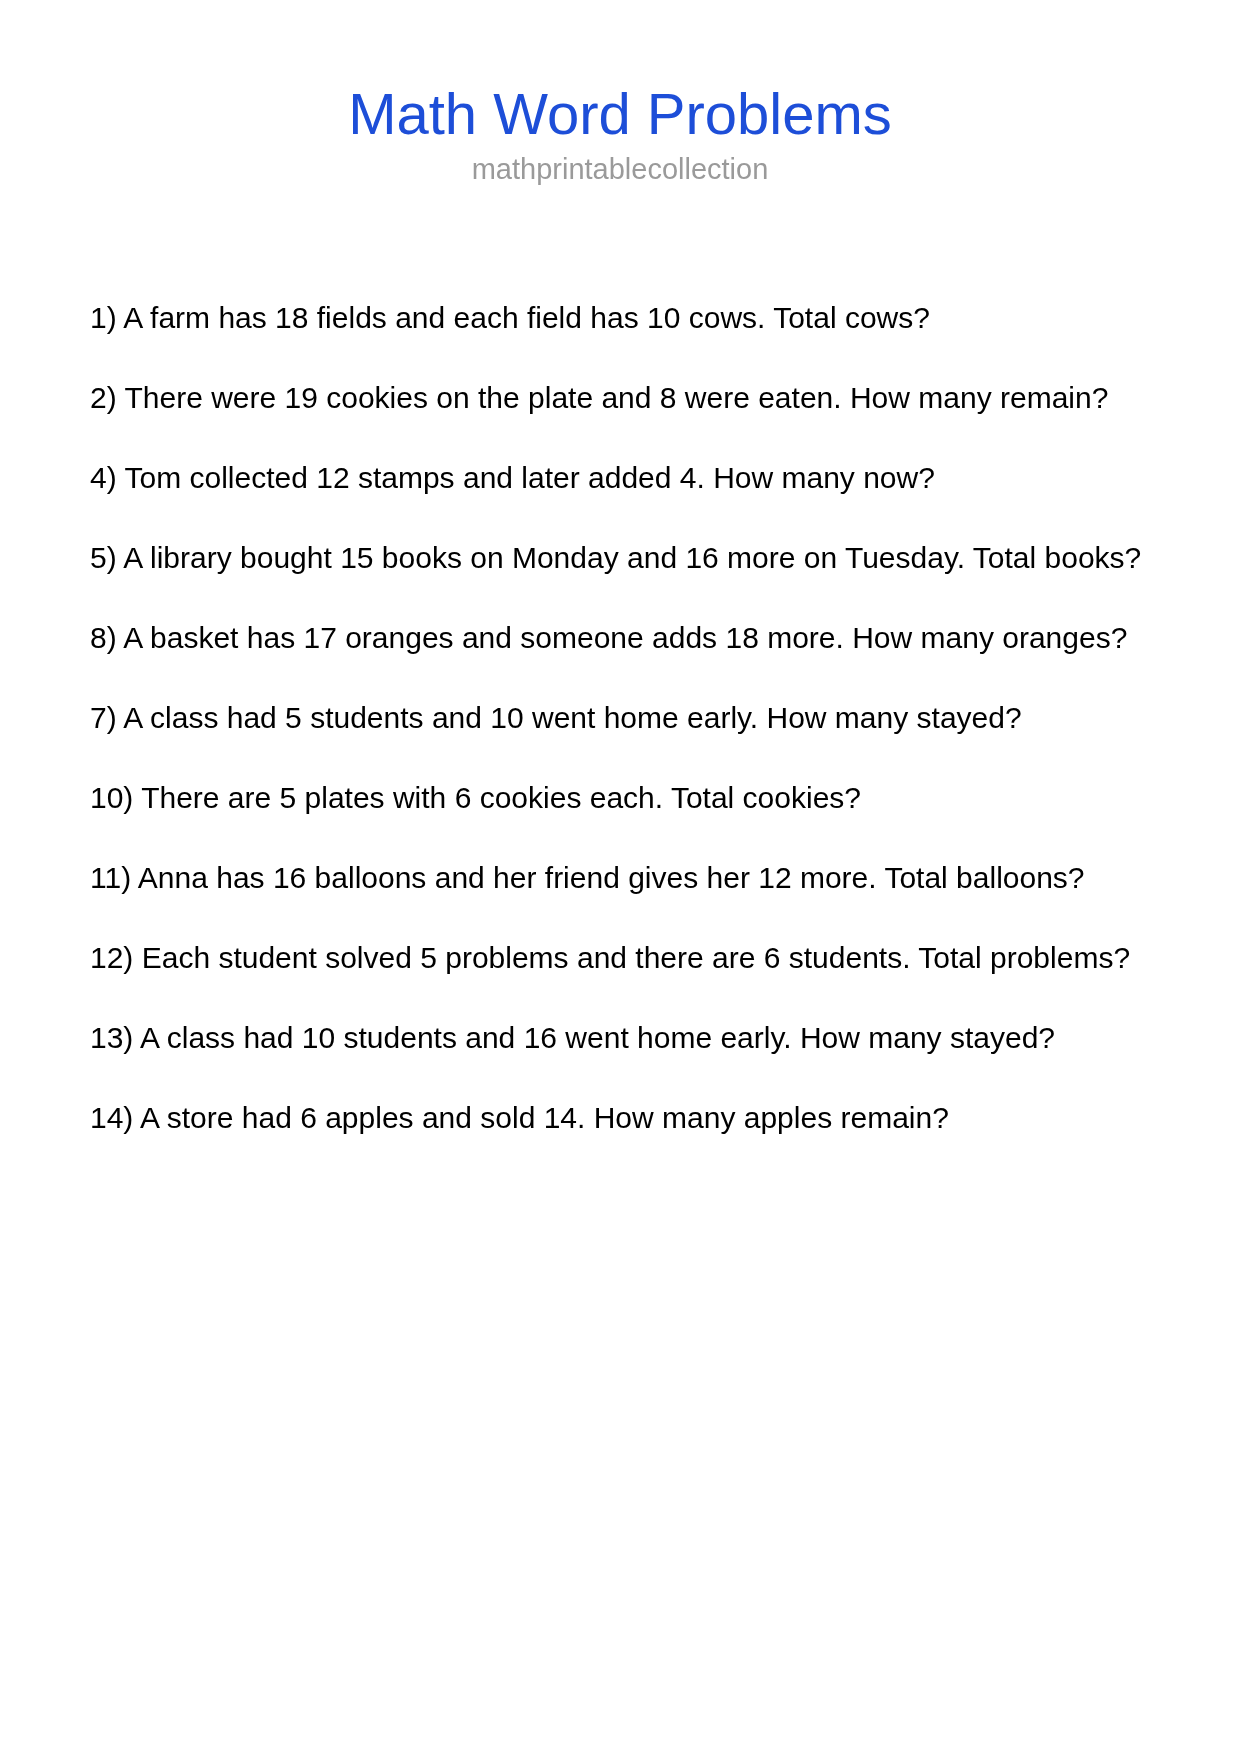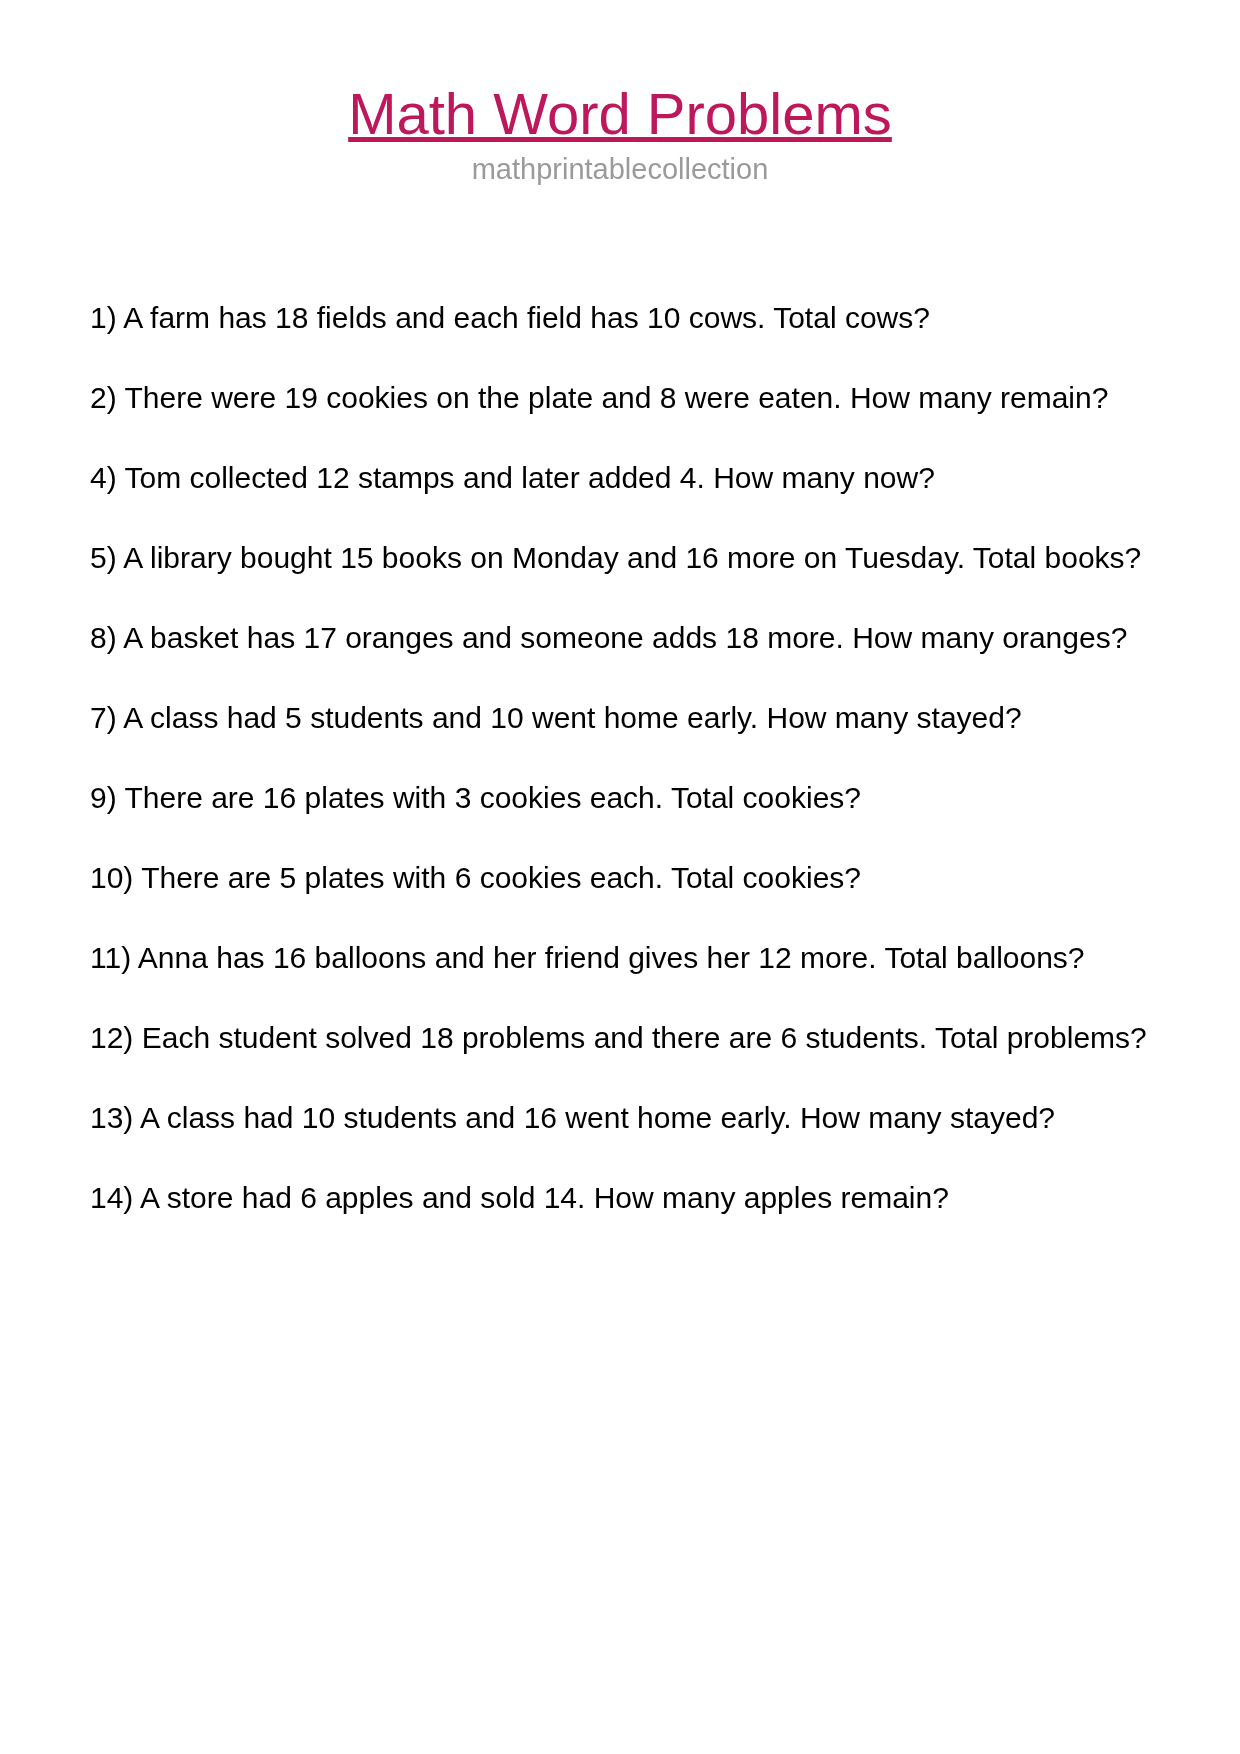--- a/index.html
+++ b/index.html
@@ -29,22 +29,21 @@
     text-align: center;
     padding-top: 82px;
   }
 
   .doc-title {
     font-size: 58px;
     font-weight: normal;
     line-height: 1.12;
     letter-spacing: 0px;
     margin: 0;
-    color: #be185d;
-    text-decoration: underline;
+    color: #1d4ed8;
   }
 
   .doc-subtitle {
     font-size: 29px;
     font-weight: normal;
     color: #9a9a9a;
     margin: 7px 0 0 0;
     line-height: 1.1;
   }
 
@@ -82,21 +81,20 @@
     <p class="doc-subtitle">mathprintablecollection</p>
   </div>
 
   <ol class="problem-list" id="problem-list">
       <li class="problem-item"><span class="problem-text">1) A farm has 18 fields and each field has 10 cows. Total cows?</span></li>
       <li class="problem-item"><span class="problem-text">2) There were 19 cookies on the plate and 8 were eaten. How many remain?</span></li>
       <li class="problem-item"><span class="problem-text">4) Tom collected 12 stamps and later added 4. How many now?</span></li>
       <li class="problem-item"><span class="problem-text">5) A library bought 15 books on Monday and 16 more on Tuesday. Total books?</span></li>
       <li class="problem-item"><span class="problem-text">8) A basket has 17 oranges and someone adds 18 more. How many oranges?</span></li>
       <li class="problem-item"><span class="problem-text">7) A class had 5 students and 10 went home early. How many stayed?</span></li>
-      <li class="problem-item"><span class="problem-text">9) There are 16 plates with 3 cookies each. Total cookies?</span></li>
       <li class="problem-item"><span class="problem-text">10) There are 5 plates with 6 cookies each. Total cookies?</span></li>
       <li class="problem-item"><span class="problem-text">11) Anna has 16 balloons and her friend gives her 12 more. Total balloons?</span></li>
-      <li class="problem-item"><span class="problem-text">12) Each student solved 18 problems and there are 6 students. Total problems?</span></li>
+      <li class="problem-item"><span class="problem-text">12) Each student solved 5 problems and there are 6 students. Total problems?</span></li>
       <li class="problem-item"><span class="problem-text">13) A class had 10 students and 16 went home early. How many stayed?</span></li>
       <li class="problem-item"><span class="problem-text">14) A store had 6 apples and sold 14. How many apples remain?</span></li>
     </ol>
 
 </div>
 
 </body></html>

